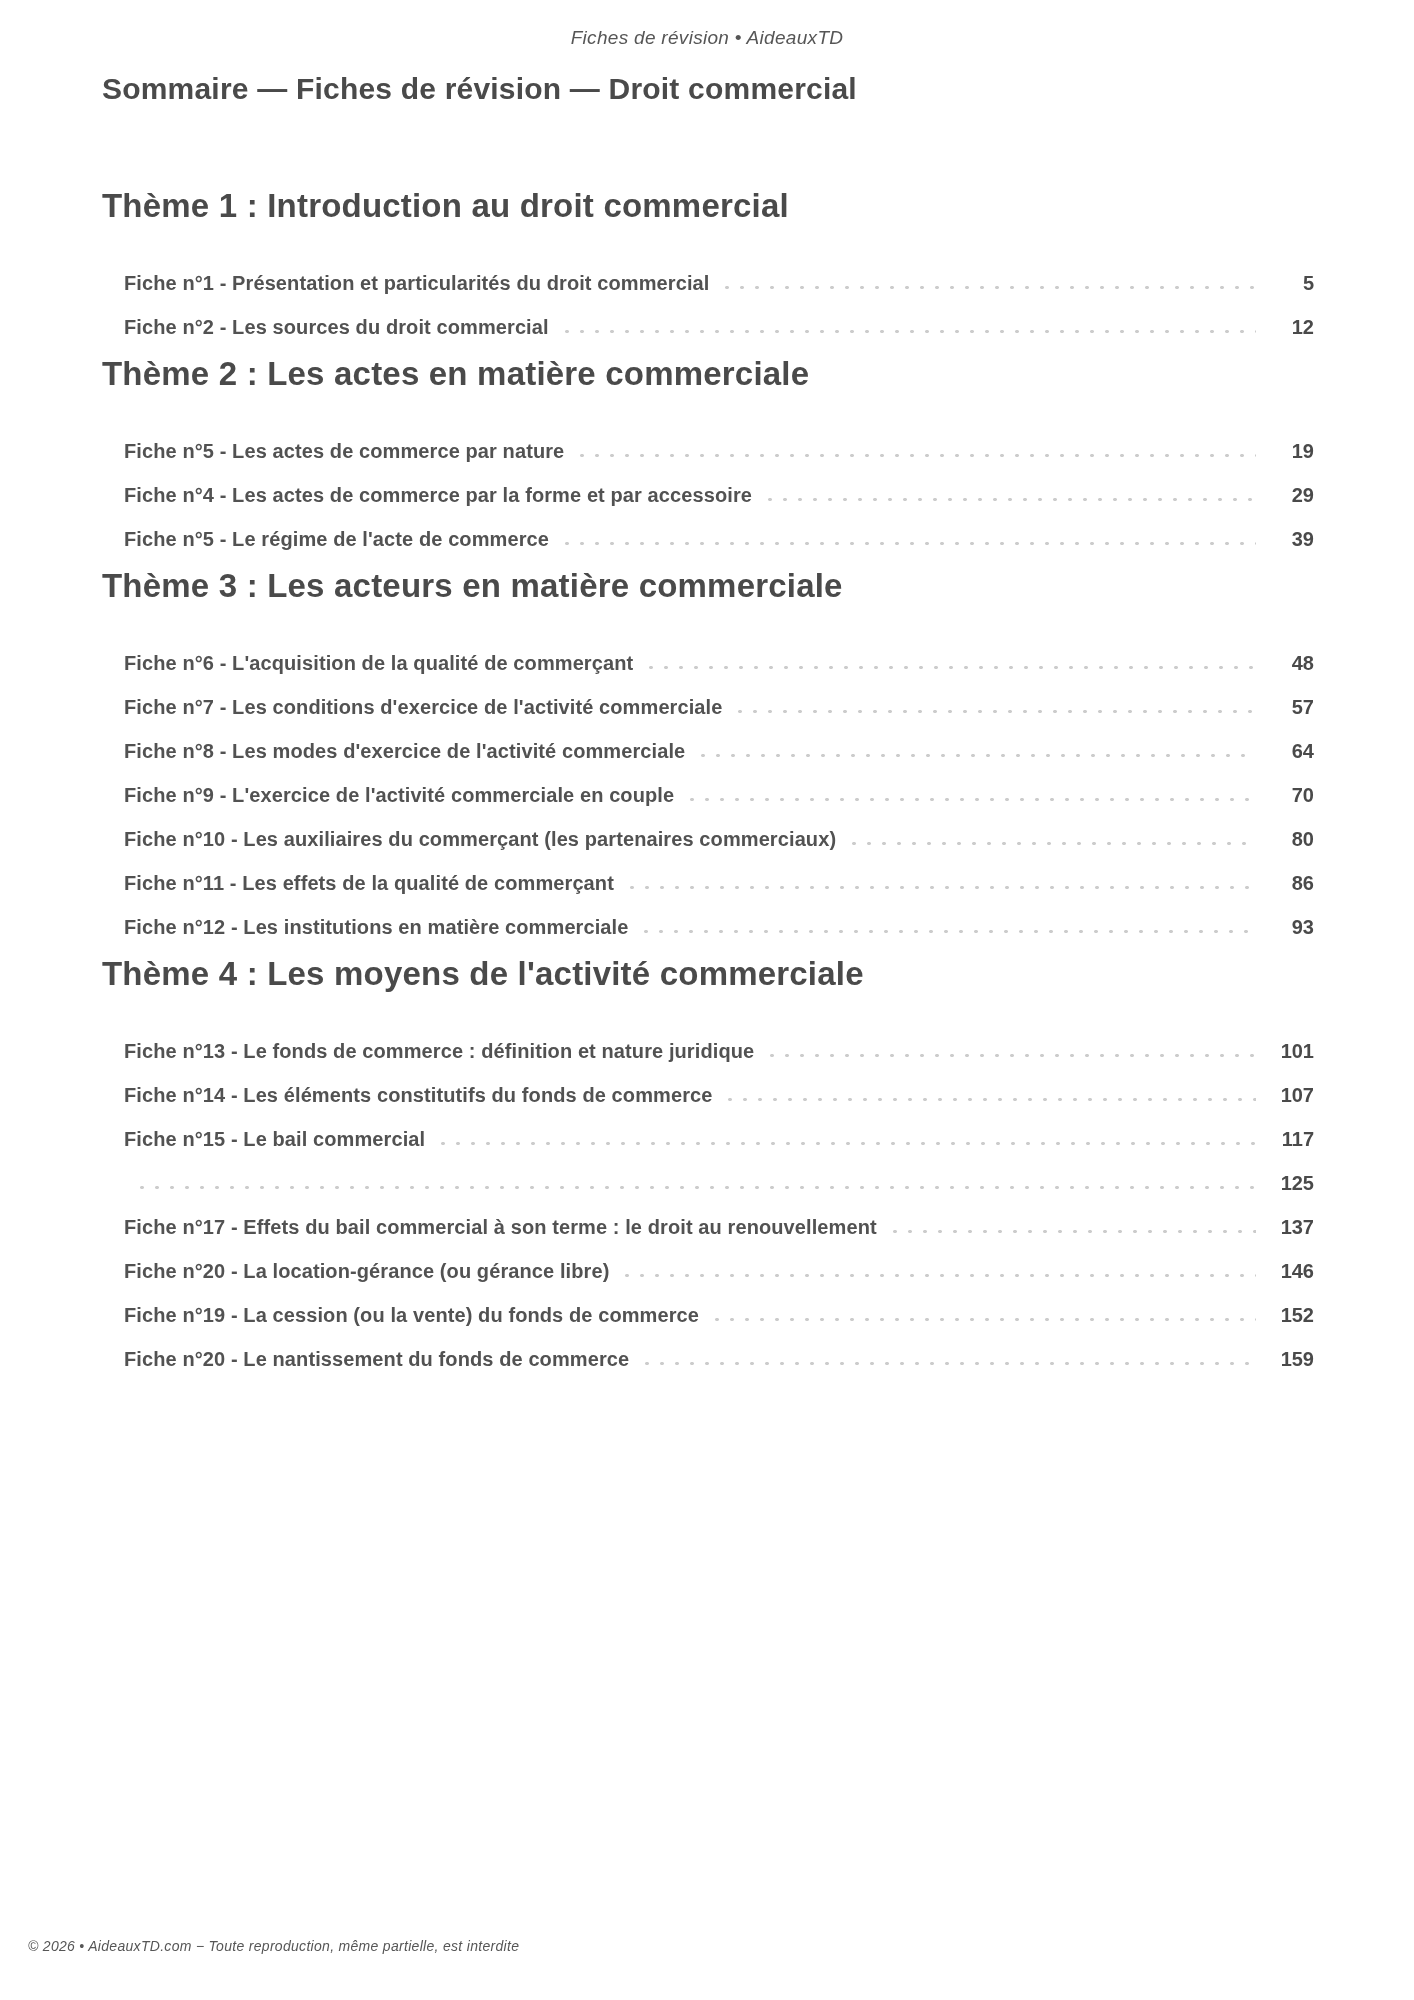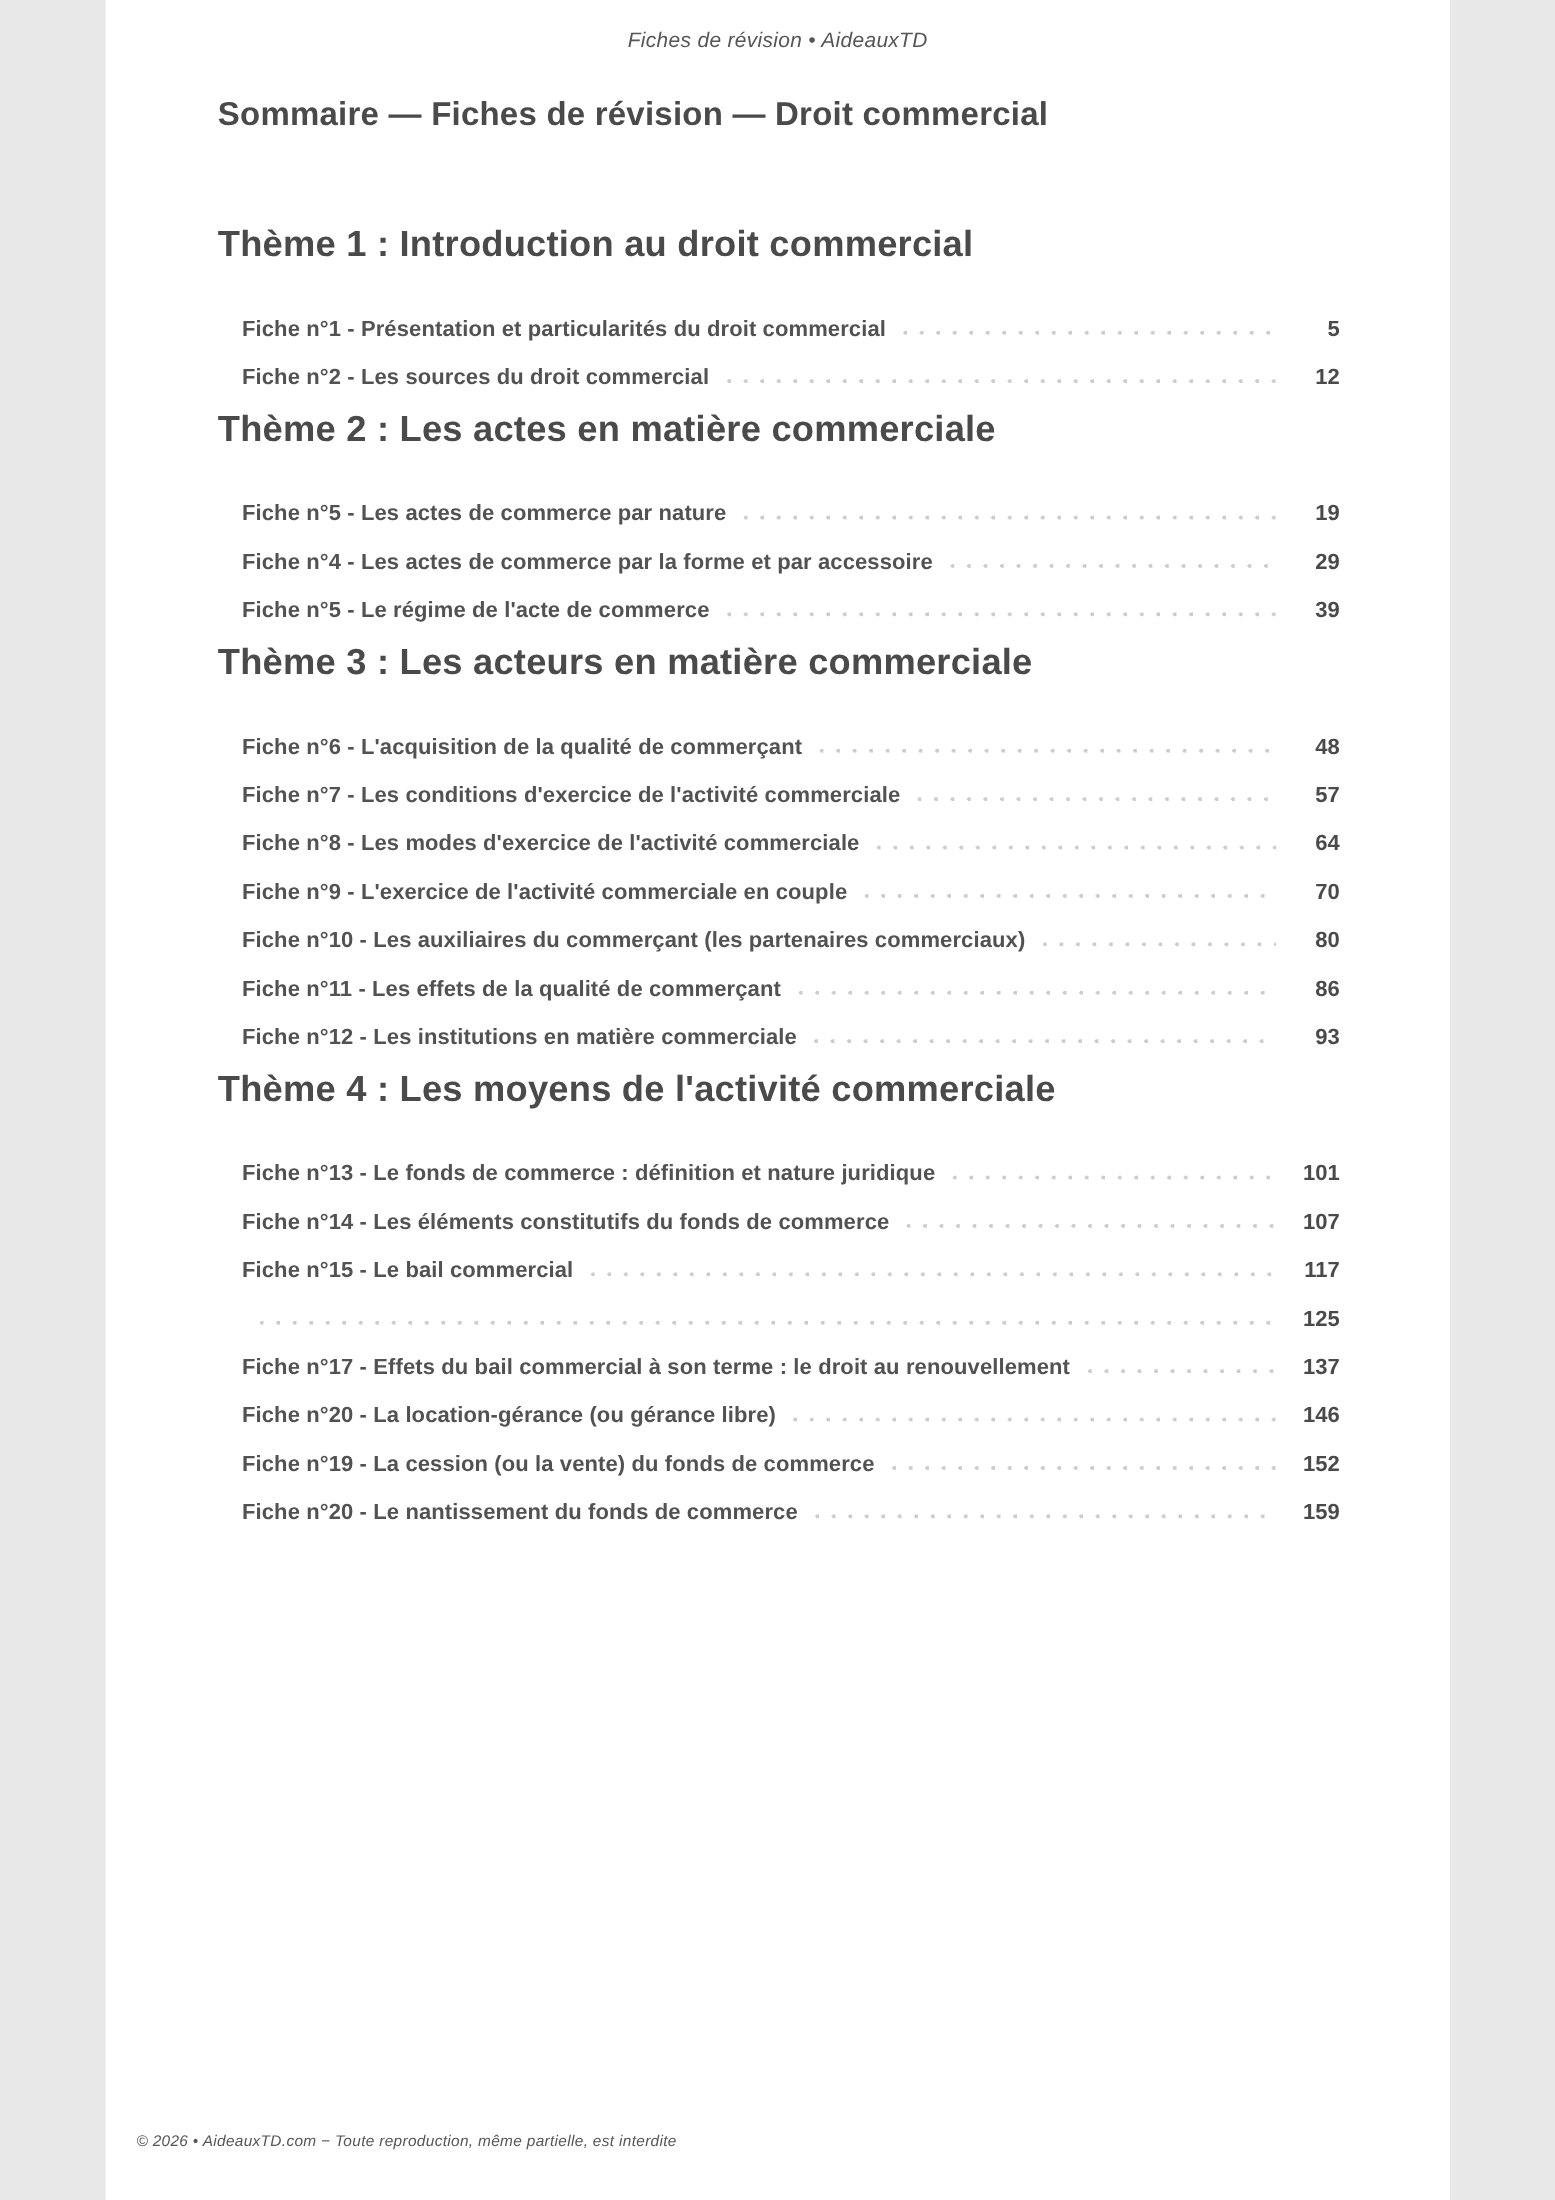--- a/index.html
+++ b/index.html
@@ -6,38 +6,38 @@
     --text:#525252;
     --heading:#4a4a4a;
     --dots:#cccccc;
     --paper:#ffffff;
   }
   *{margin:0;padding:0;box-sizing:border-box;}
   html,body{background:#e8e8e8;}
   body{font-family:"Liberation Sans", sans-serif;}
   .page{
     position:relative;
-    width:1222px;height:2000px;
+    width:1414px;height:2000px;
     background:var(--paper);
     margin:0 auto;
     overflow:hidden;
   }
   .doc-header{
     padding-top:27px;
     text-align:center;
     font-style:italic;
     font-size:19px;
     letter-spacing:.3px;
     color:#565656;
   }
   .content{
     padding:0 100px 0 102px;
   }
   .page-title{
-    margin-top:36px;
+    margin-top:20px;
     font-size:30px;
     line-height:40px;
     font-weight:700;
     letter-spacing:.2px;
     color:var(--heading);
   }
   .toc-section{}
   .toc-section:first-child{margin-top:80px;}
   .theme-heading{
     font-size:33px;

